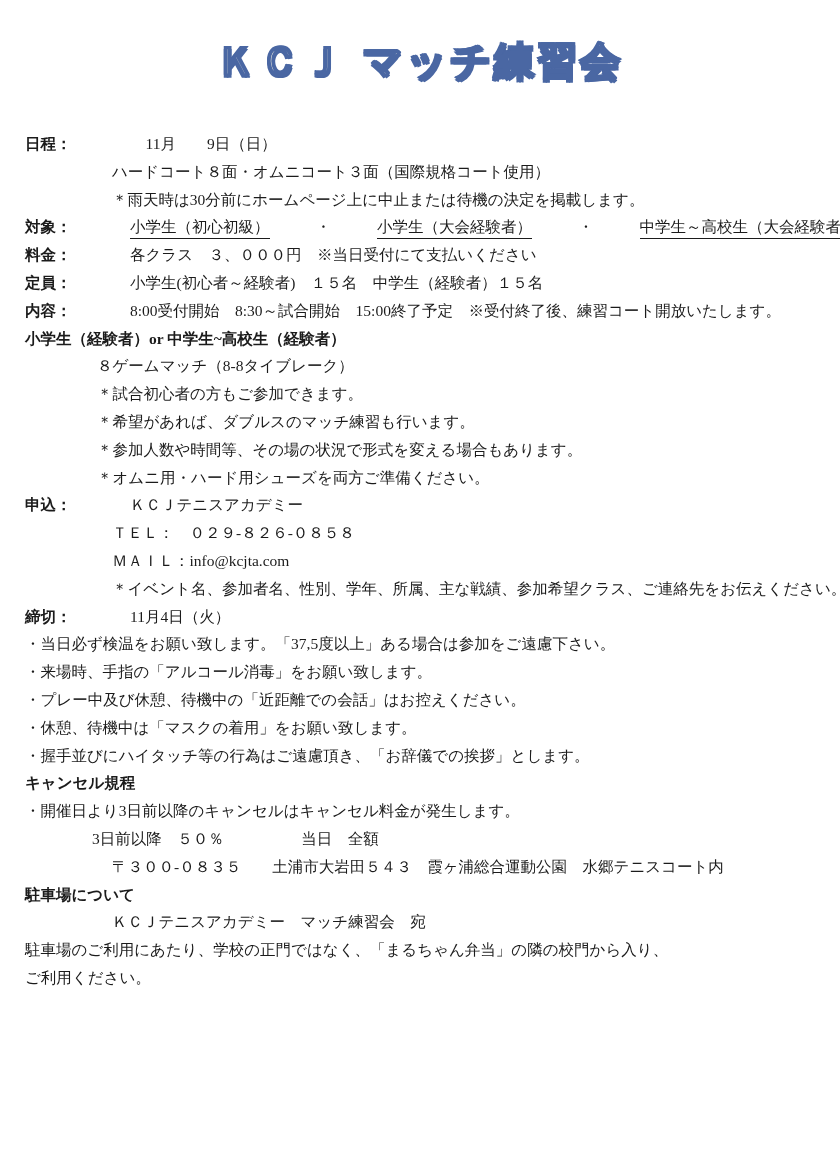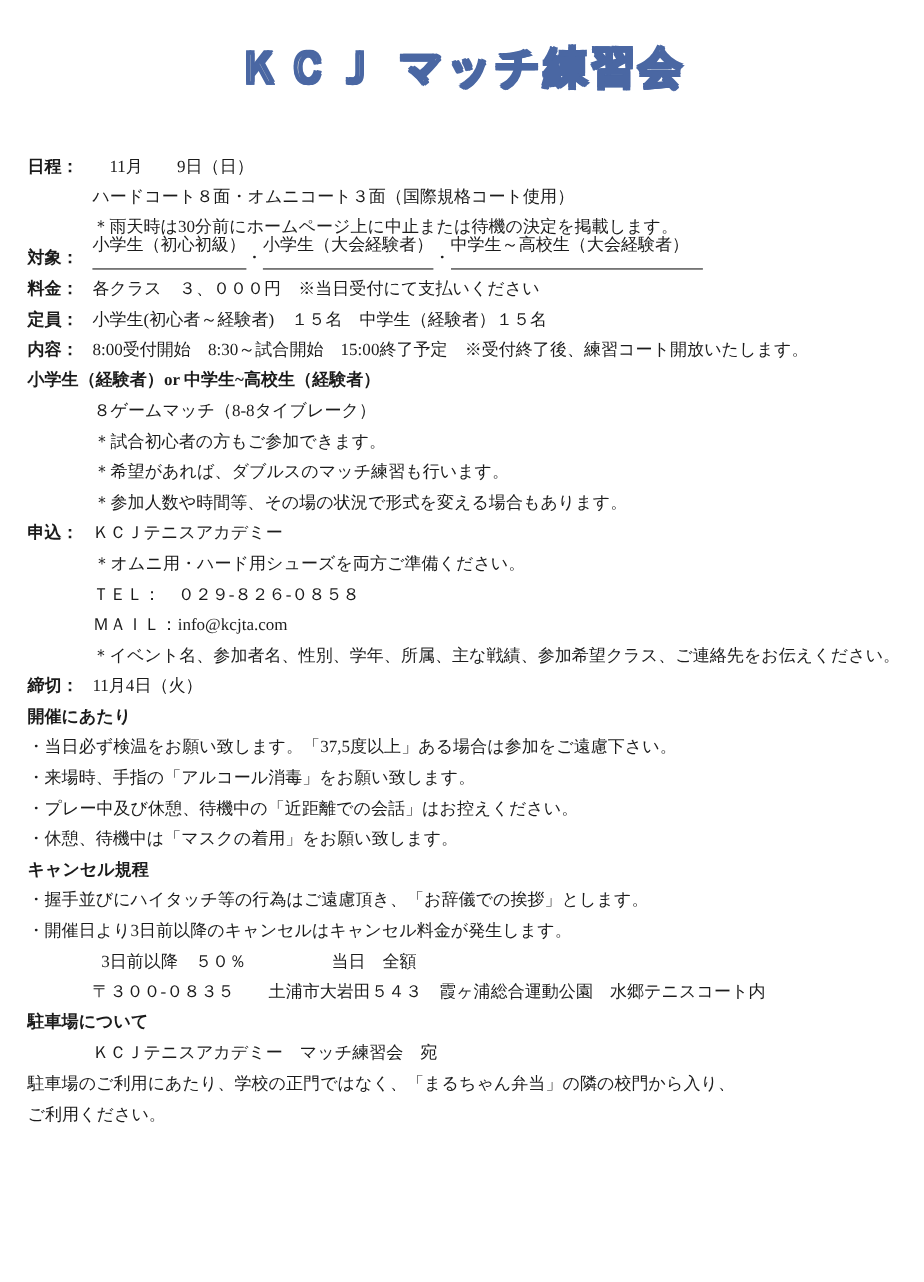--- a/index.html
+++ b/index.html
@@ -26,33 +26,34 @@
     text-shadow:
       1.5px 1.5px 0 var(--title-outline,#4a67a3),
      -1.5px -1.5px 0 var(--title-outline,#4a67a3),
       1.5px -1.5px 0 var(--title-outline,#4a67a3),
      -1.5px 1.5px 0 var(--title-outline,#4a67a3);
   }
   .doc{position:absolute;top:134px;left:0;right:0;}
   .line{
     height:27.8px;
     display:flex;
-    align-items:flex-end;
+    align-items:flex-start;
     white-space:pre;
     padding-left:25px;
+    gap:46px;
   }
   .label{font-weight:bold;flex:0 0 59px;width:59px;}
   .heading{font-weight:bold;}
   .bold{font-weight:bold;}
-  .ind-content{padding-left:84px;}
+  .ind-content{padding-left:84px;margin-left:28px;}
   .ind-sub{}
-  .ind-detail{padding-left:85px;}
+  .ind-detail{padding-left:85px;margin-left:12px;}
   .ind-bullet{}
   .ind-fees{padding-left:92px;}
-  .u{border-bottom:1.3px solid #1b1b1b;padding-bottom:11px;}
+  .u{border-bottom:1.3px solid #1b1b1b;padding-bottom:0;}
   .u-last{padding-right:12px;}
 </style>
 </head>
 <body>
 
 <h1 class="title">ＫＣＪ マッチ練習会</h1>
 
 <div class="doc">
 
   <div class="line">
@@ -98,64 +99,61 @@
   </div>
   <div class="line ind-detail">
     <span>＊試合初心者の方もご参加できます。</span>
   </div>
   <div class="line ind-detail">
     <span>＊希望があれば、ダブルスのマッチ練習も行います。</span>
   </div>
   <div class="line ind-detail">
     <span>＊参加人数や時間等、その場の状況で形式を変える場合もあります。</span>
   </div>
+  <div class="line ind-detail">
+    <span>＊オムニ用・ハード用シューズを両方ご準備ください。</span>
+  </div>
+
   <div class="line">
     <span class="label">申込：</span>
     <span>ＫＣＪテニスアカデミー</span>
-  </div>
-
-  <div class="line ind-detail">
-    <span>＊オムニ用・ハード用シューズを両方ご準備ください。</span>
   </div>
   <div class="line ind-content">
     <span>ＴＥＬ：　０２９‐８２６‐０８５８</span>
   </div>
   <div class="line ind-content">
     <span>ＭＡＩＬ：info@kcjta.com</span>
   </div>
   <div class="line ind-content">
     <span>＊イベント名、参加者名、性別、学年、所属、主な戦績、参加希望クラス、ご連絡先をお伝えください。</span>
   </div>
 
   <div class="line">
     <span class="label">締切：</span>
     <span>11月4日（火）</span>
   </div>
 
-  <div class="line">
-    <span class="heading">開催にあたり</span>
-  </div>
   <div class="line ind-bullet">
     <span>・当日必ず検温をお願い致します。「37,5度以上」ある場合は参加をご遠慮下さい。</span>
   </div>
   <div class="line ind-bullet">
     <span>・来場時、手指の「アルコール消毒」をお願い致します。</span>
   </div>
   <div class="line ind-bullet">
     <span>・プレー中及び休憩、待機中の「近距離での会話」はお控えください。</span>
   </div>
   <div class="line ind-bullet">
     <span>・休憩、待機中は「マスクの着用」をお願い致します。</span>
   </div>
+  <div class="line ind-bullet">
+    <span>・握手並びにハイタッチ等の行為はご遠慮頂き、「お辞儀での挨拶」とします。</span>
+  </div>
+
   <div class="line">
     <span class="heading">キャンセル規程</span>
-  </div>
-
-  <div class="line ind-bullet">
-    <span>・握手並びにハイタッチ等の行為はご遠慮頂き、「お辞儀での挨拶」とします。</span>
   </div>
   <div class="line ind-bullet">
     <span>・開催日より3日前以降のキャンセルはキャンセル料金が発生します。</span>
   </div>
   <div class="line ind-fees">
     <span>3日前以降　５０％　　　　　当日　全額</span>
   </div>
   <div class="line ind-content">
     <span>〒３００‐０８３５　　土浦市大岩田５４３　霞ヶ浦総合運動公園　水郷テニスコート内</span>
   </div>

